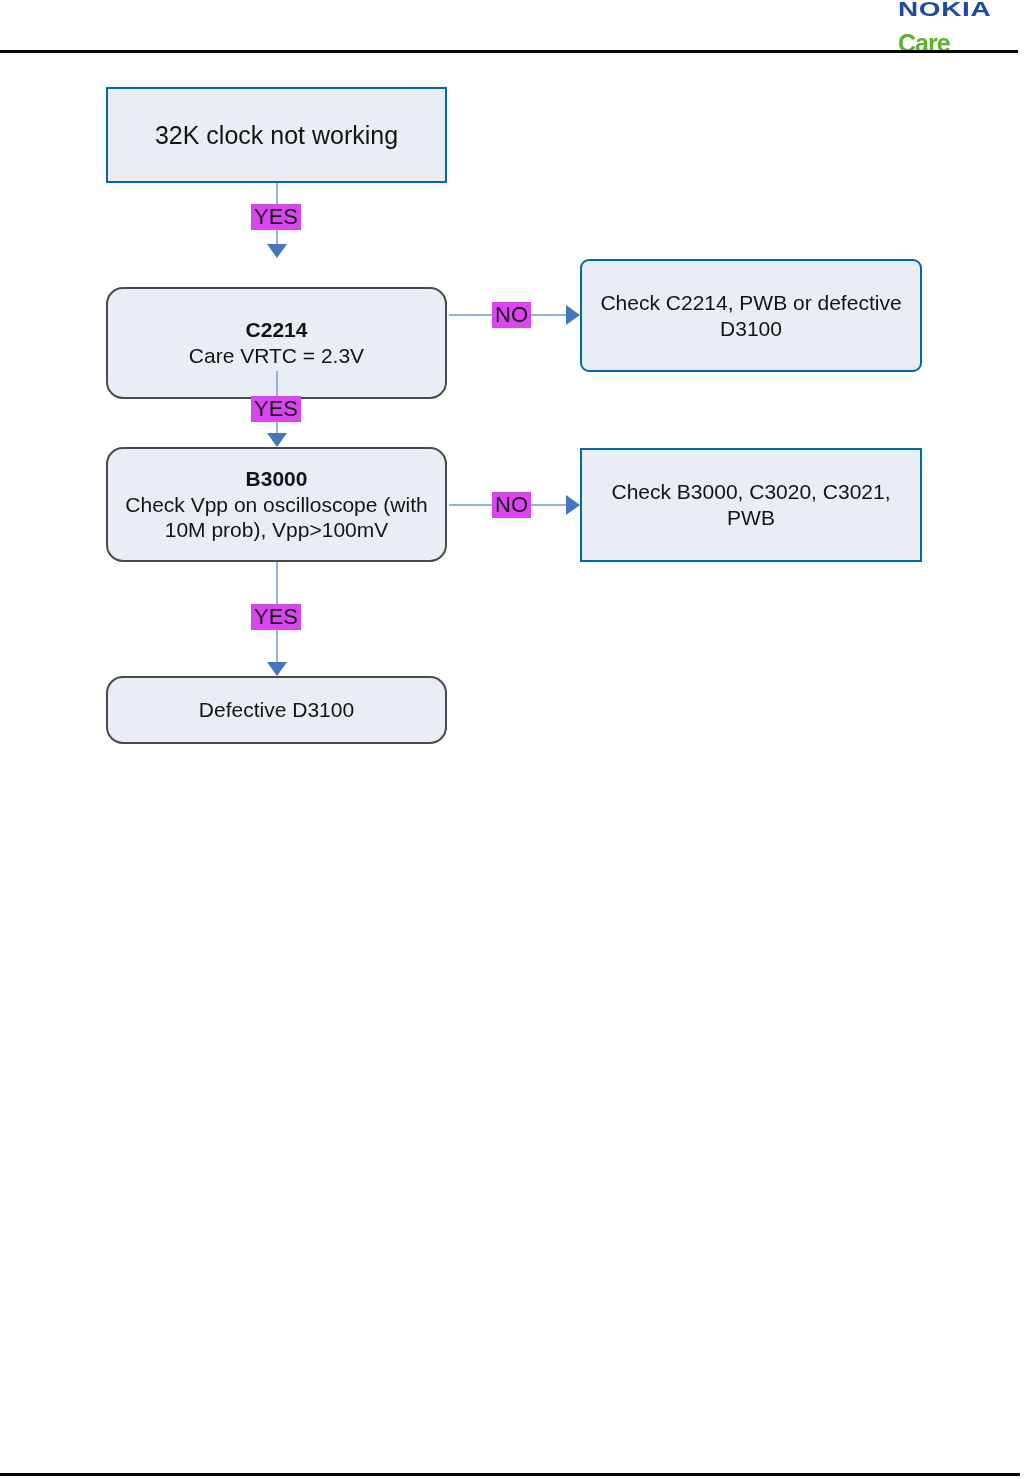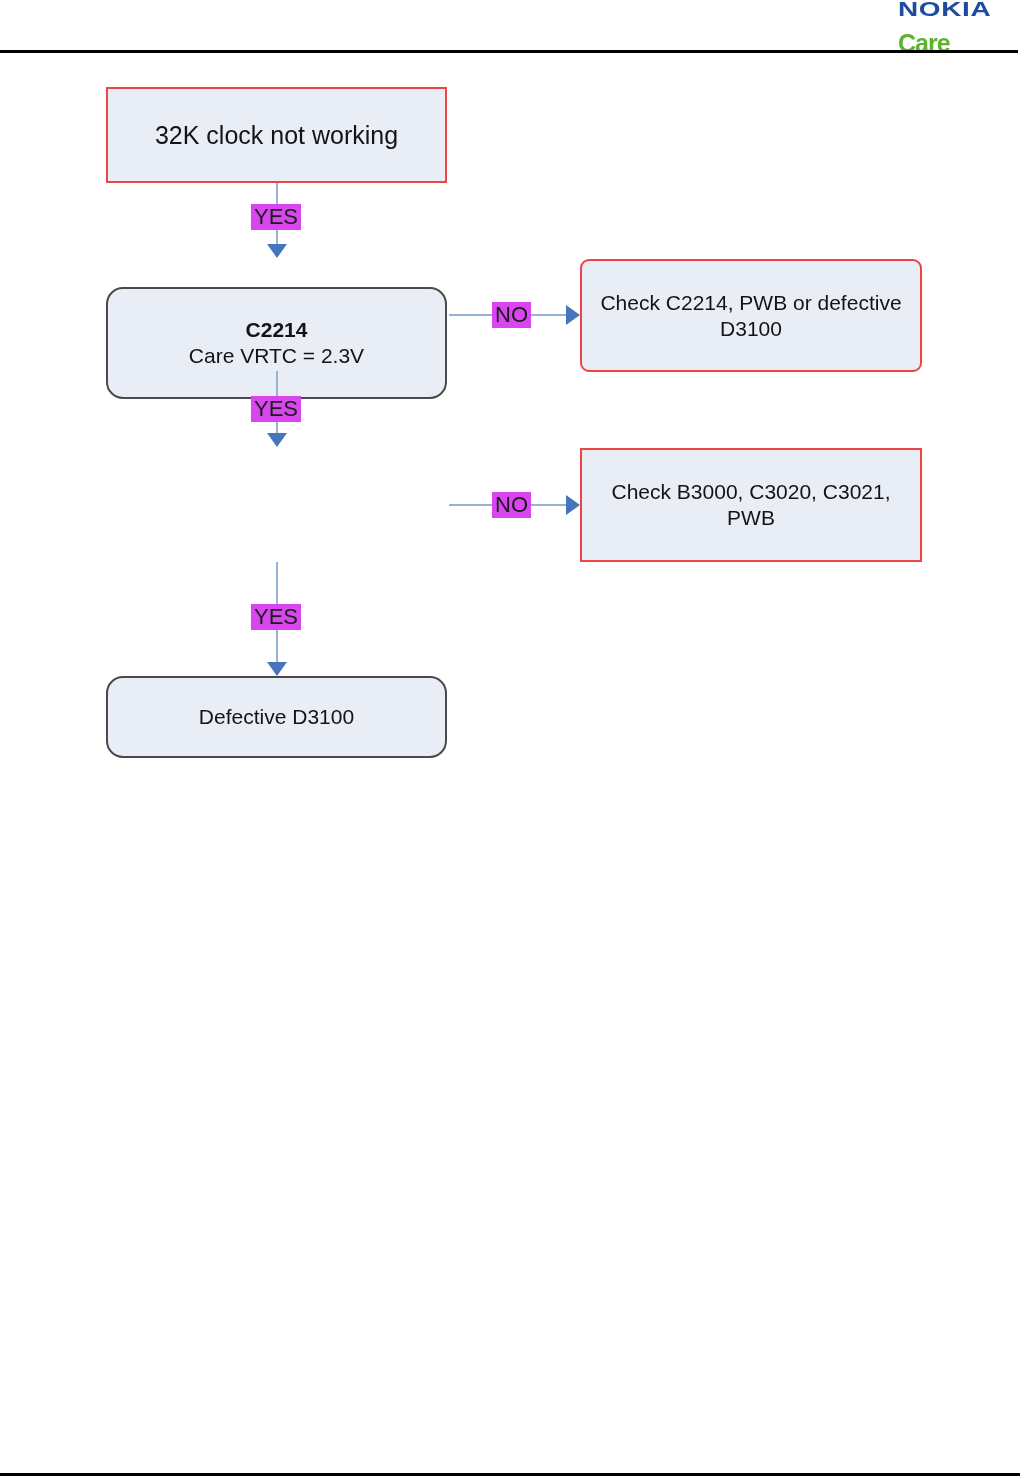--- a/index.html
+++ b/index.html
@@ -34,29 +34,29 @@
   .node {
     position: absolute;
     background: #e8edf6;
     display: flex; flex-direction: column;
     align-items: center; justify-content: center;
     text-align: center; color: #141414;
     box-sizing: border-box;
   }
   .node .line, .node .title { line-height: 1.22; }
   .node .title { font-weight: bold; }
-  .rect { border: 2px solid #ef4444; }
+  .rect { border: 2px solid #0369a1; }
   .rounded { border: 2px solid #4a4a4a; border-radius: 17px; }
 
   #node-start     { left: 106px; top:  87px; width: 341px; height:  96px; font-size: 25px; }
   #node-c2214     { left: 106px; top: 259px; width: 341px; height: 112px; font-size: 21px; margin-top: 28px; }
   #node-c2214-no  { left: 580px; top: 259px; width: 342px; height: 113px; font-size: 21px; border-radius: 9px; }
   #node-b3000     { left: 106px; top: 447px; width: 341px; height: 115px; font-size: 21px; }
   #node-b3000-no  { left: 580px; top: 448px; width: 342px; height: 114px; font-size: 21px; }
-  #node-defective { left: 106px; top: 676px; width: 341px; height:  82px; font-size: 21px; }
+  #node-defective { left: 106px; top: 676px; width: 341px; height:  68px; font-size: 21px; }
 
   
   .vline { position: absolute; left: 276px; width: 2px; background: #95b3d7; }
   #vline-1 { top: 183px; height: 62px; }
   #vline-2 { top: 371px; height: 63px; }
   #vline-3 { top: 562px; height: 101px; }
 
   .hline { position: absolute; height: 2px; background: #95b3d7; }
   #hline-1 { left: 449px; top: 314px; width: 117px; }
   #hline-2 { left: 449px; top: 504px; width: 117px; }
@@ -107,20 +107,25 @@
   <div class="node rounded" id="node-c2214">
     <div class="title">C2214</div>
     <div class="line">Care VRTC = 2.3V</div>
   </div>
 
   <div class="node rect" id="node-c2214-no">
     <div class="line">Check C2214, PWB or defective</div>
     <div class="line">D3100</div>
   </div>
 
+  <div class="node rounded" id="node-b3000">
+    <div class="title">B3000</div>
+    <div class="line">Check Vpp on oscilloscope (with</div>
+    <div class="line">10M prob), Vpp&gt;100mV</div>
+  </div>
 
   <div class="node rect" id="node-b3000-no">
     <div class="line">Check B3000, C3020, C3021,</div>
     <div class="line">PWB</div>
   </div>
 
   <div class="node rounded" id="node-defective">
     <div class="line">Defective D3100</div>
   </div>
 

